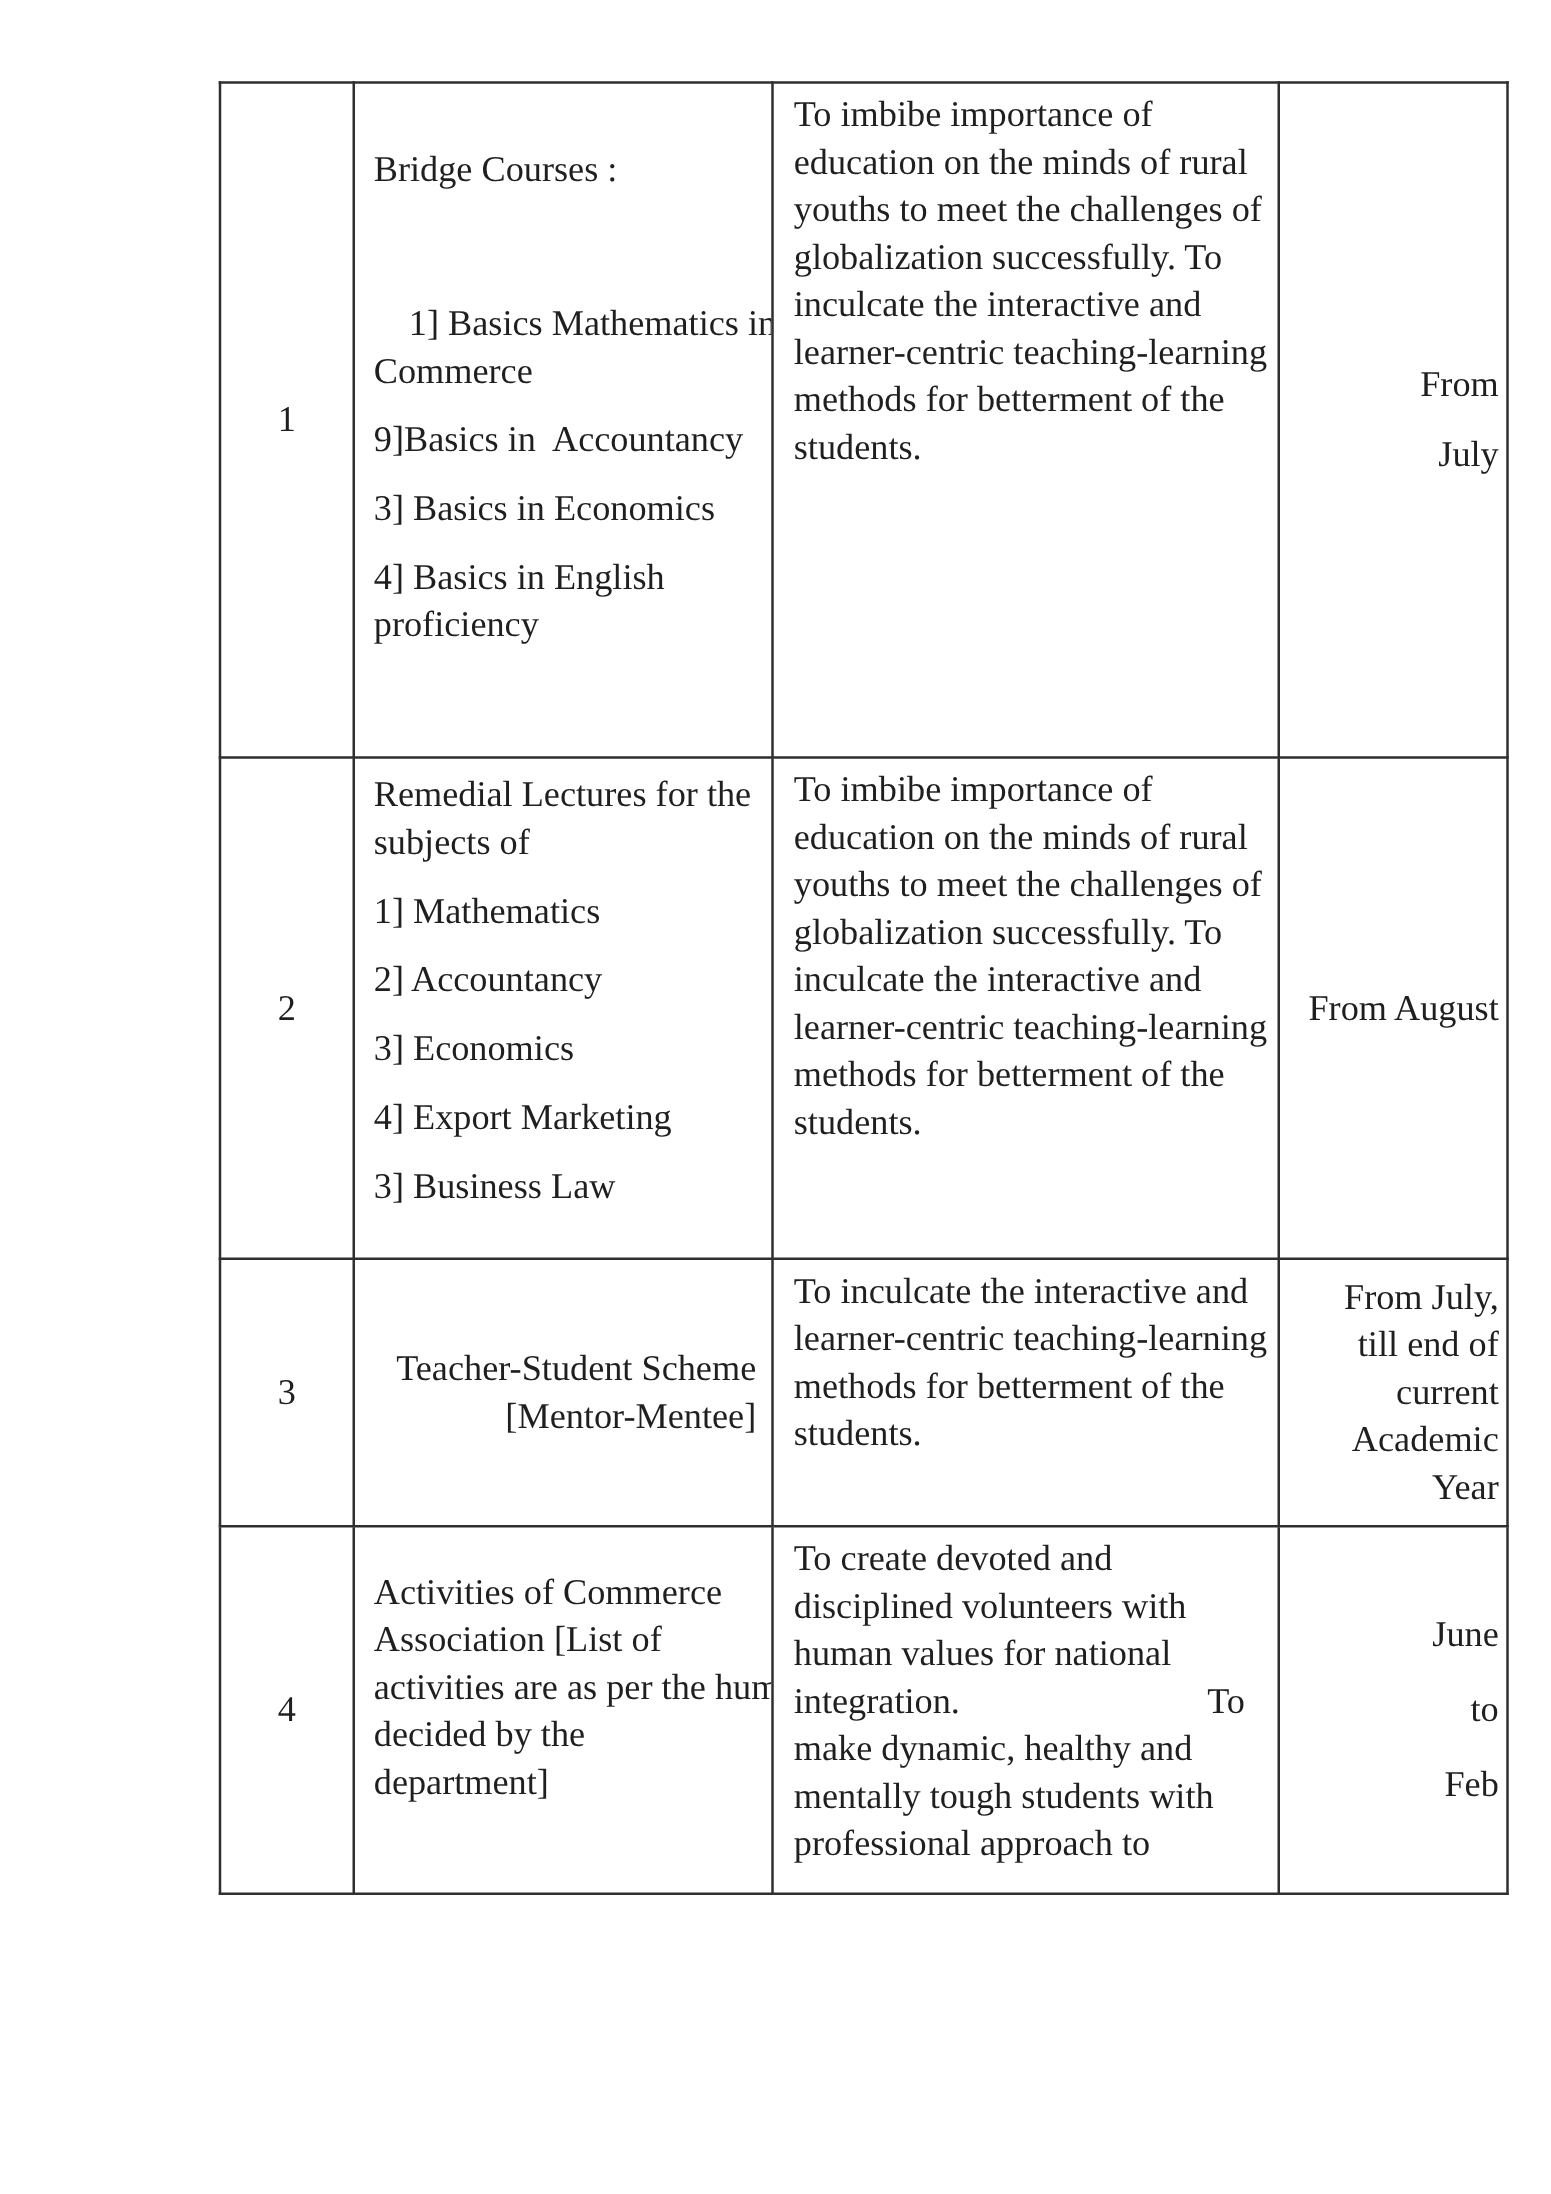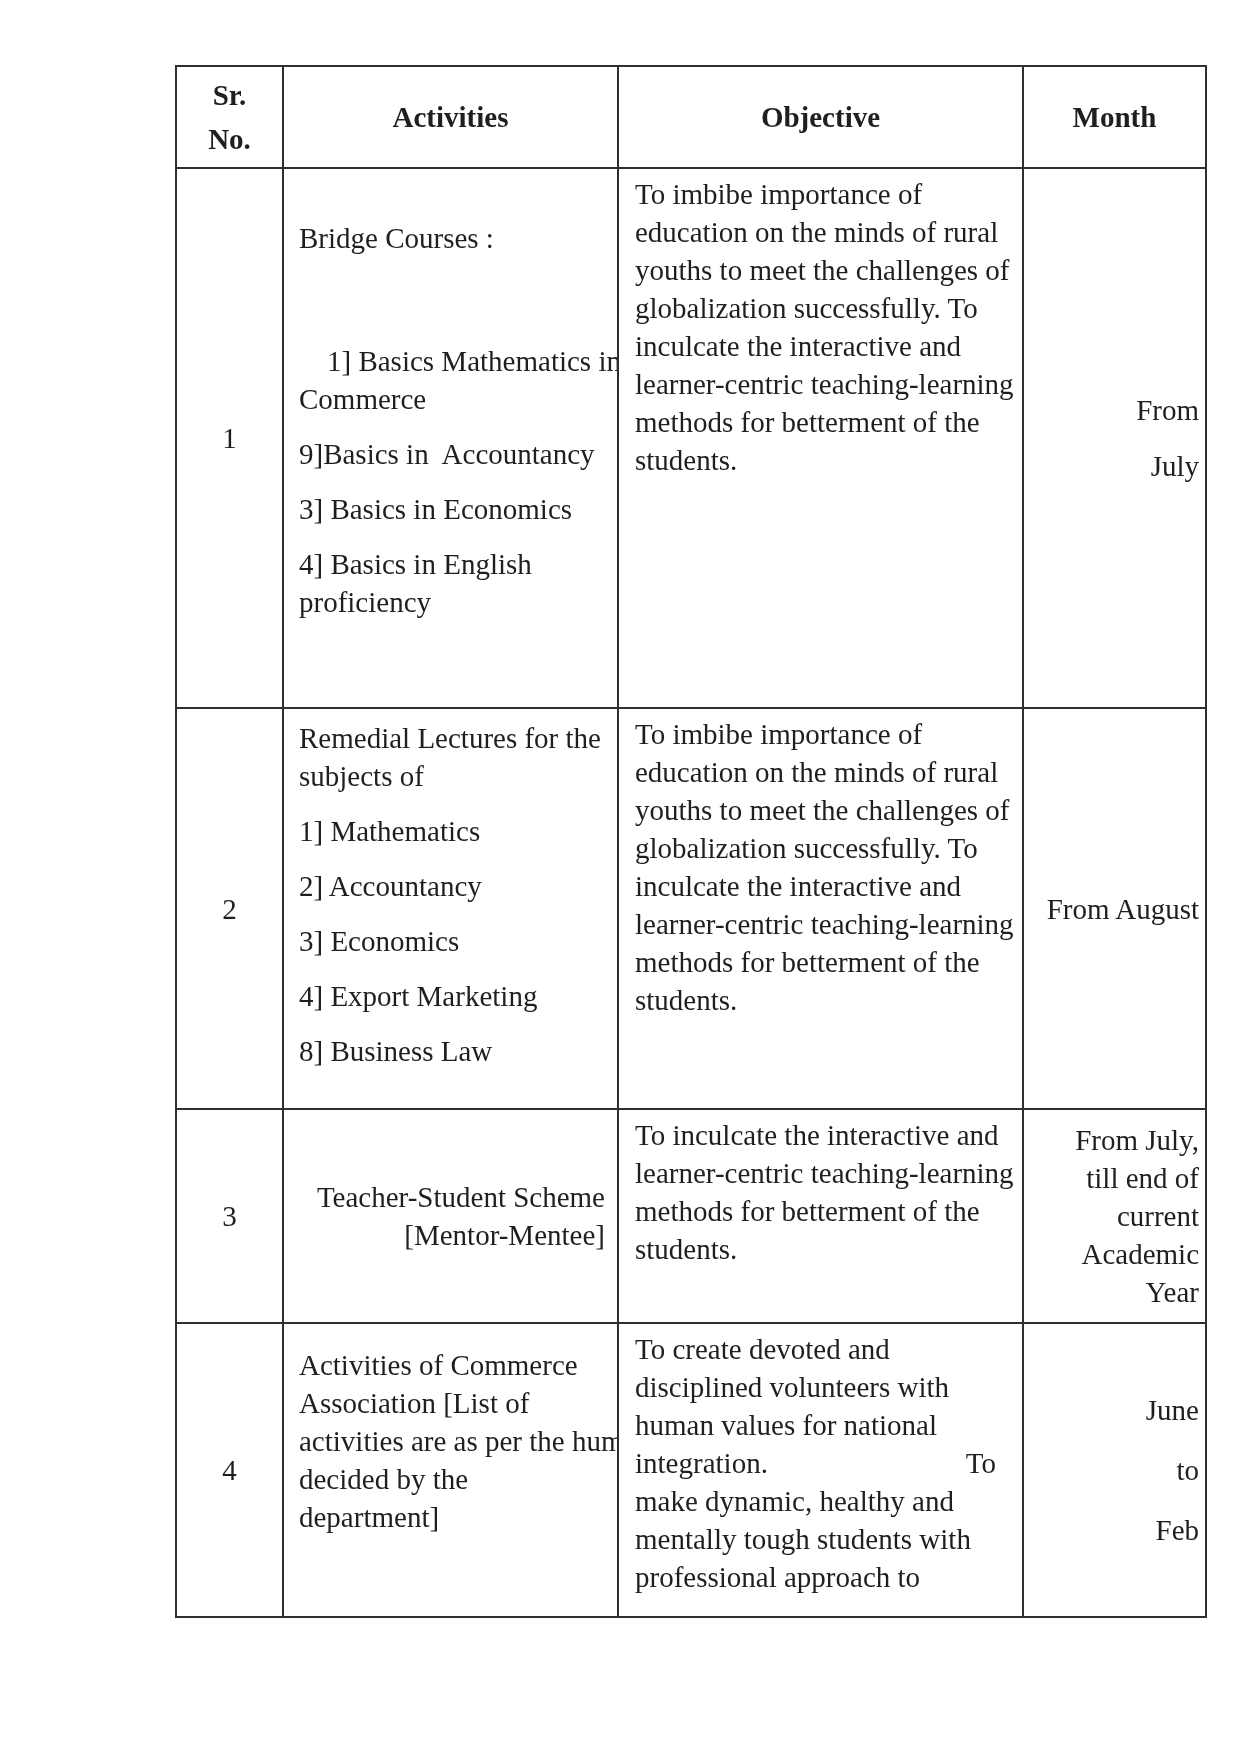--- a/index.html
+++ b/index.html
@@ -58,21 +58,21 @@
   }
   .line { white-space: pre; }
   .gap-before     { margin-top: 17px; }
   .big-gap-before { margin-top: 85px; margin-left: 28px; }
   .month-gap      { margin-top: 18px; }
   .month-gap-lg   { margin-top: 22px; }
 
   td.act-1 { padding-top: 50px; }
   td.act-2 { padding-top: 10px; }
   td.act-3 { vertical-align: middle; padding-top: 0; padding-bottom: 0; text-align: right; }
-  td.act-4 { padding-top: 22px; }
+  td.act-4 { padding-top: 33px; }
 
   td.obj { padding: 6px 12px 20px 16px; }
   .obj-line { white-space: pre; }
   .obj-line.split {
     display: flex;
     justify-content: space-between;
     padding-right: 14px;
   }
 </style>
 </head>
@@ -81,29 +81,20 @@
 <div class="sheet">
   <table class="activity-table">
     <colgroup>
       <col style="width:107px">
       <col style="width:335px">
       <col style="width:405px">
       <col style="width:183px">
     </colgroup>
 
     <tbody>
-        <tr class="hdr">
-      <th>
-        <div class="line">Sr.</div>
-        <div class="line">No.</div>
-      </th>
-      <th>Activities</th>
-      <th>Objective</th>
-      <th>Month</th>
-    </tr>
 
     <tr class="row-1">
       <td class="sr">1</td>
       <td class="act-1">
         <div class="line">Bridge Courses :</div>
         <div class="line big-gap-before">1] Basics Mathematics in</div>
         <div class="line">Commerce</div>
         <div class="line gap-before">9]Basics in  Accountancy</div>
         <div class="line gap-before">3] Basics in Economics</div>
         <div class="line gap-before">4] Basics in English</div>
@@ -127,21 +118,21 @@
 
     <tr class="row-2">
       <td class="sr">2</td>
       <td class="act-2">
         <div class="line">Remedial Lectures for the</div>
         <div class="line">subjects of</div>
         <div class="line gap-before">1] Mathematics</div>
         <div class="line gap-before">2] Accountancy</div>
         <div class="line gap-before">3] Economics</div>
         <div class="line gap-before">4] Export Marketing</div>
-        <div class="line gap-before">8] Business Law</div>
+        <div class="line gap-before">3] Business Law</div>
       </td>
       <td class="obj">
         <div class="obj-line">To imbibe importance of</div>
         <div class="obj-line">education on the minds of rural</div>
         <div class="obj-line">youths to meet the challenges of</div>
         <div class="obj-line">globalization successfully. To</div>
         <div class="obj-line">inculcate the interactive and</div>
         <div class="obj-line">learner-centric teaching-learning</div>
         <div class="obj-line">methods for betterment of the</div>
         <div class="obj-line">students.</div>

